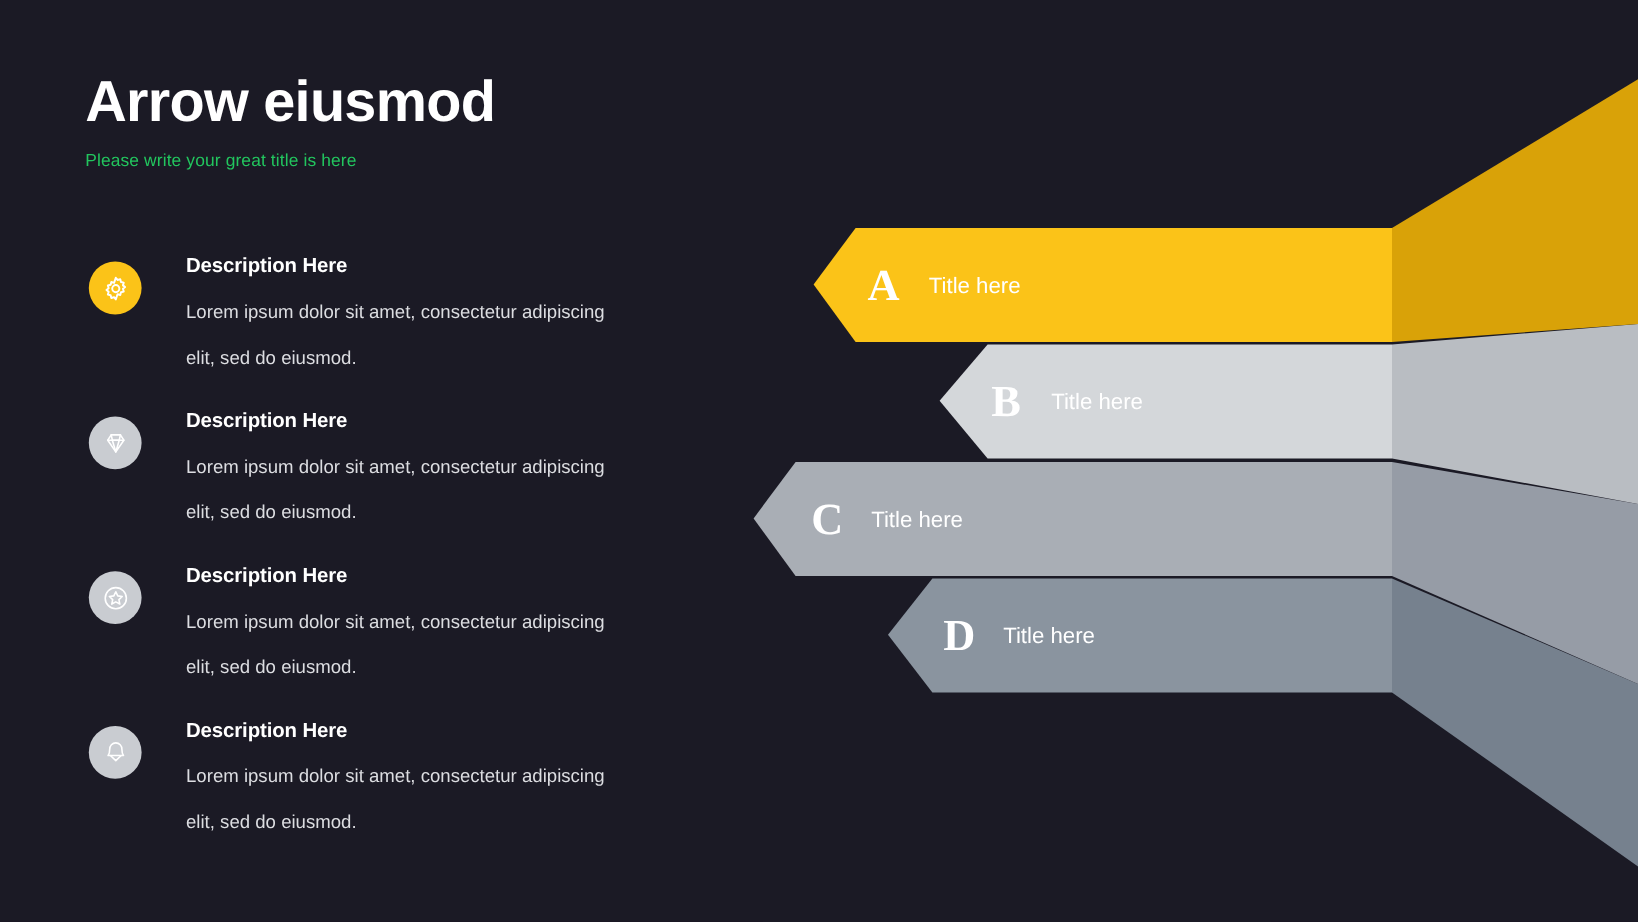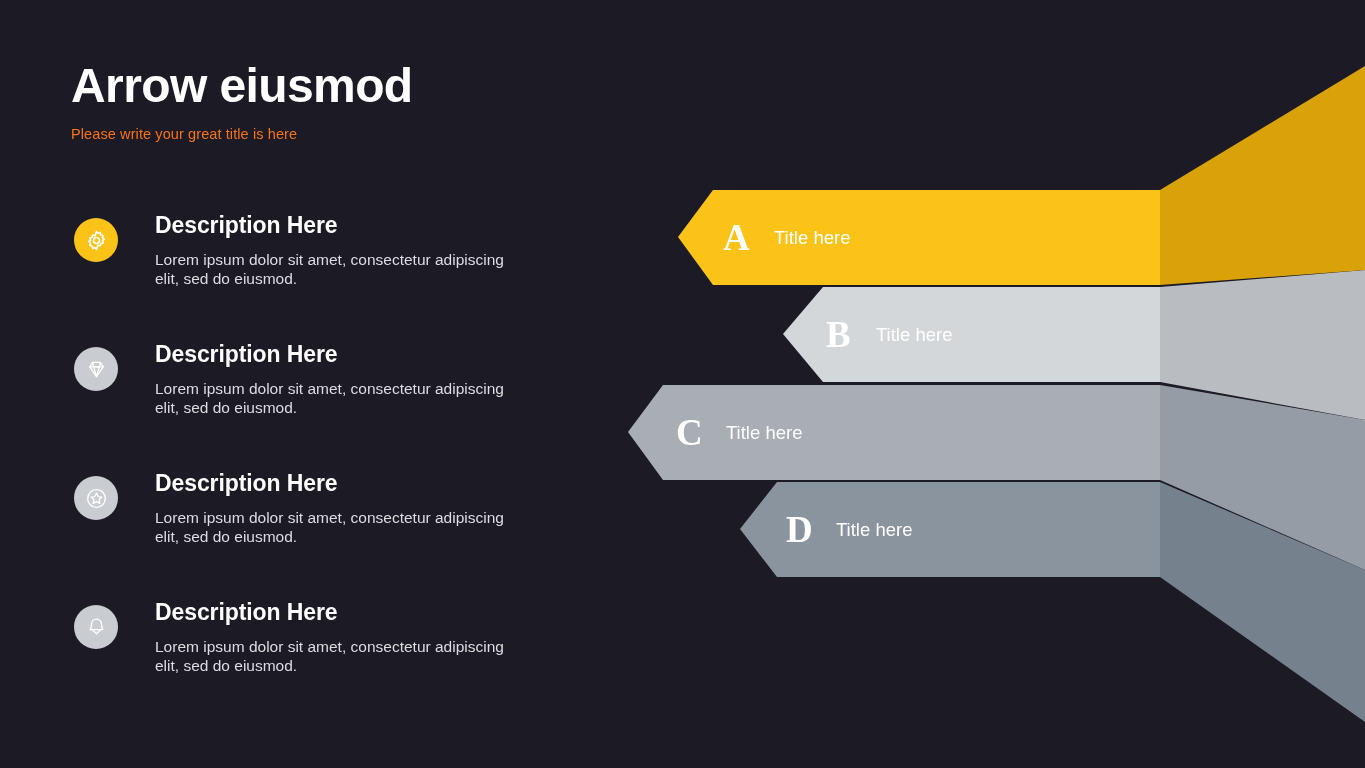--- a/index.html
+++ b/index.html
@@ -22,46 +22,46 @@
     font-size:48px;
     font-weight:bold;
     color:#ffffff;
     letter-spacing:-0.6px;
     line-height:1.08;
     white-space:nowrap;
   }
   #page-subtitle {
     margin-top:14px;
     font-size:14.5px;
-    color:#f97316;
+    color:#22c55e;
     font-weight:400;
     letter-spacing:0.1px;
     white-space:nowrap;
   }
 
   
   #feature-list { position:absolute; left:74px; top:212px; width:470px; }
   .feature-item { position:relative; height:129px; }
   .feature-icon {
     position:absolute; left:0; top:6px;
     width:44px; height:44px; border-radius:50%;
     display:flex; align-items:center; justify-content:center;
   }
   .feature-icon.accent { background:#fbc318; }
   .feature-icon.muted  { background:#c9ccd1; }
   .feature-icon svg { display:block; }
   .feature-text { margin-left:81px; }
   .feature-title {
-    font-size:23px; font-weight:bold; color:#ffffff;
+    font-size:17px; font-weight:bold; color:#ffffff;
     line-height:1.2; letter-spacing:-0.1px;
   }
   .feature-desc {
     margin-top:10px;
     font-size:15.5px; color:#dcdde1; font-weight:400;
-    line-height:19px; max-width:360px;
+    line-height:38px; max-width:360px;
   }
 
   
   #arrow-diagram { position:absolute; left:0; top:0; width:1365px; height:768px; }
   #arrow-diagram svg { display:block; }
   .arrow-letter {
     font-family:"Liberation Serif", serif;
     font-size:37px;
     font-weight:bold;
     fill:#ffffff;

